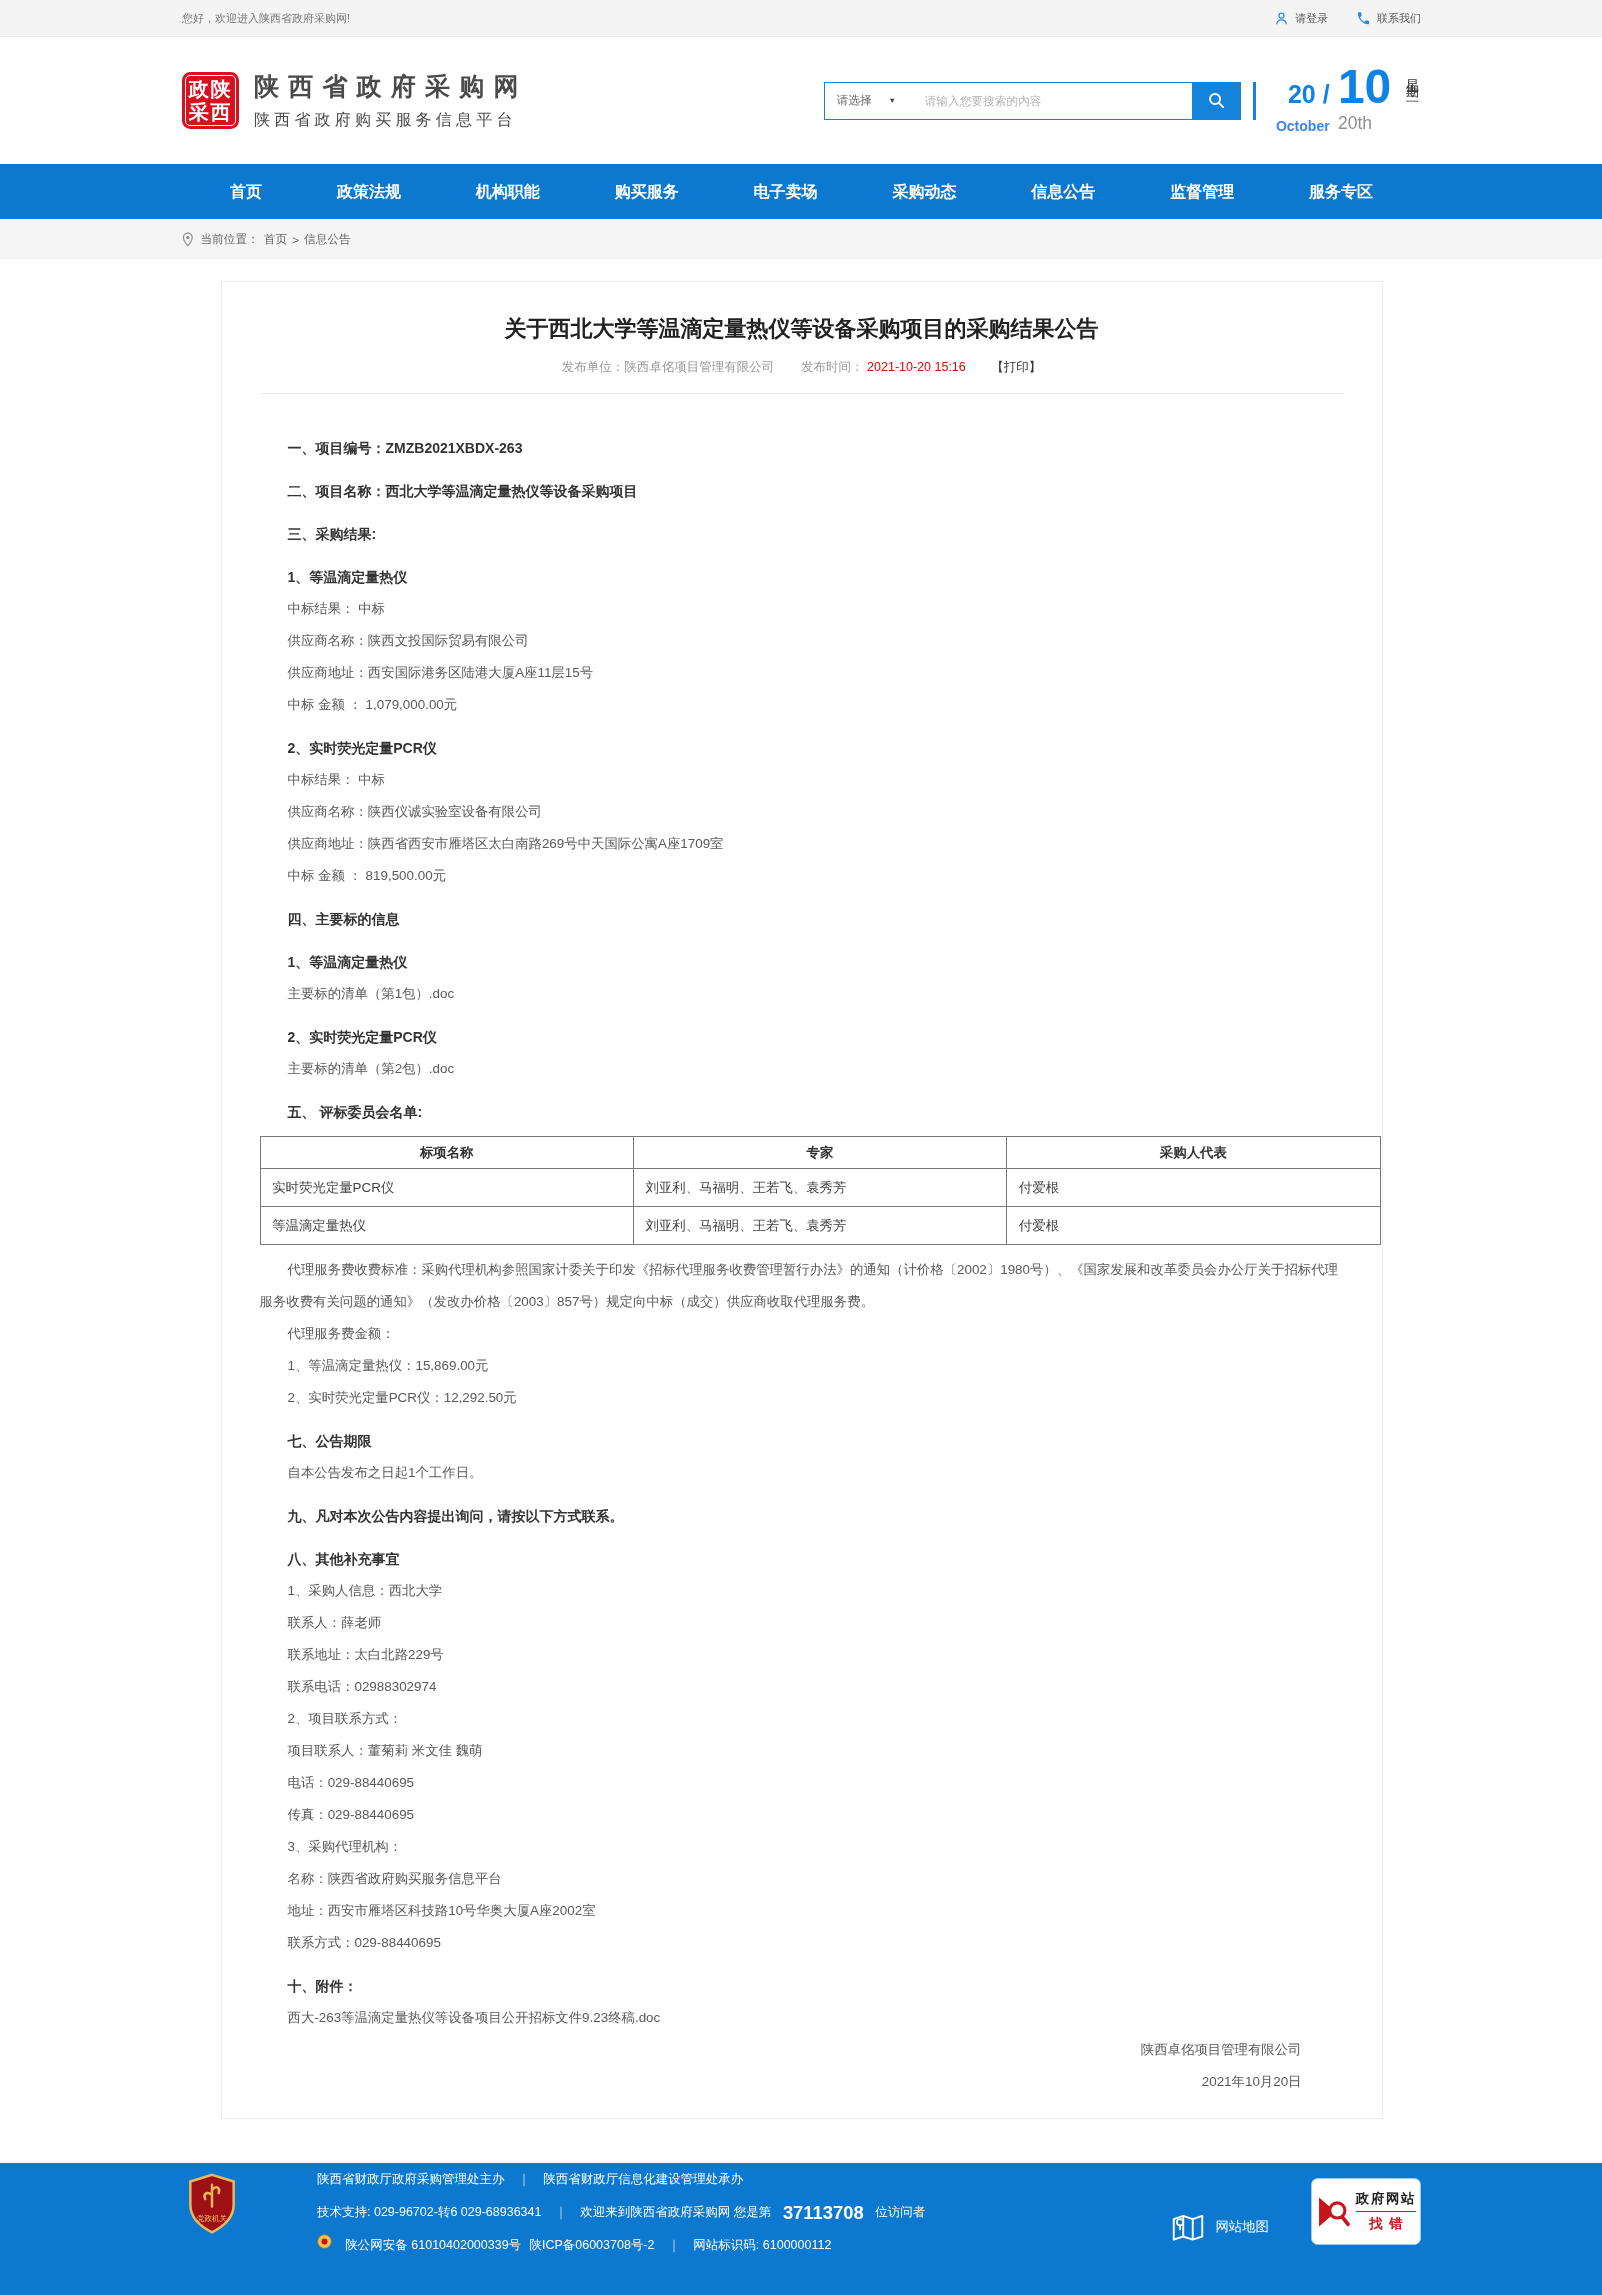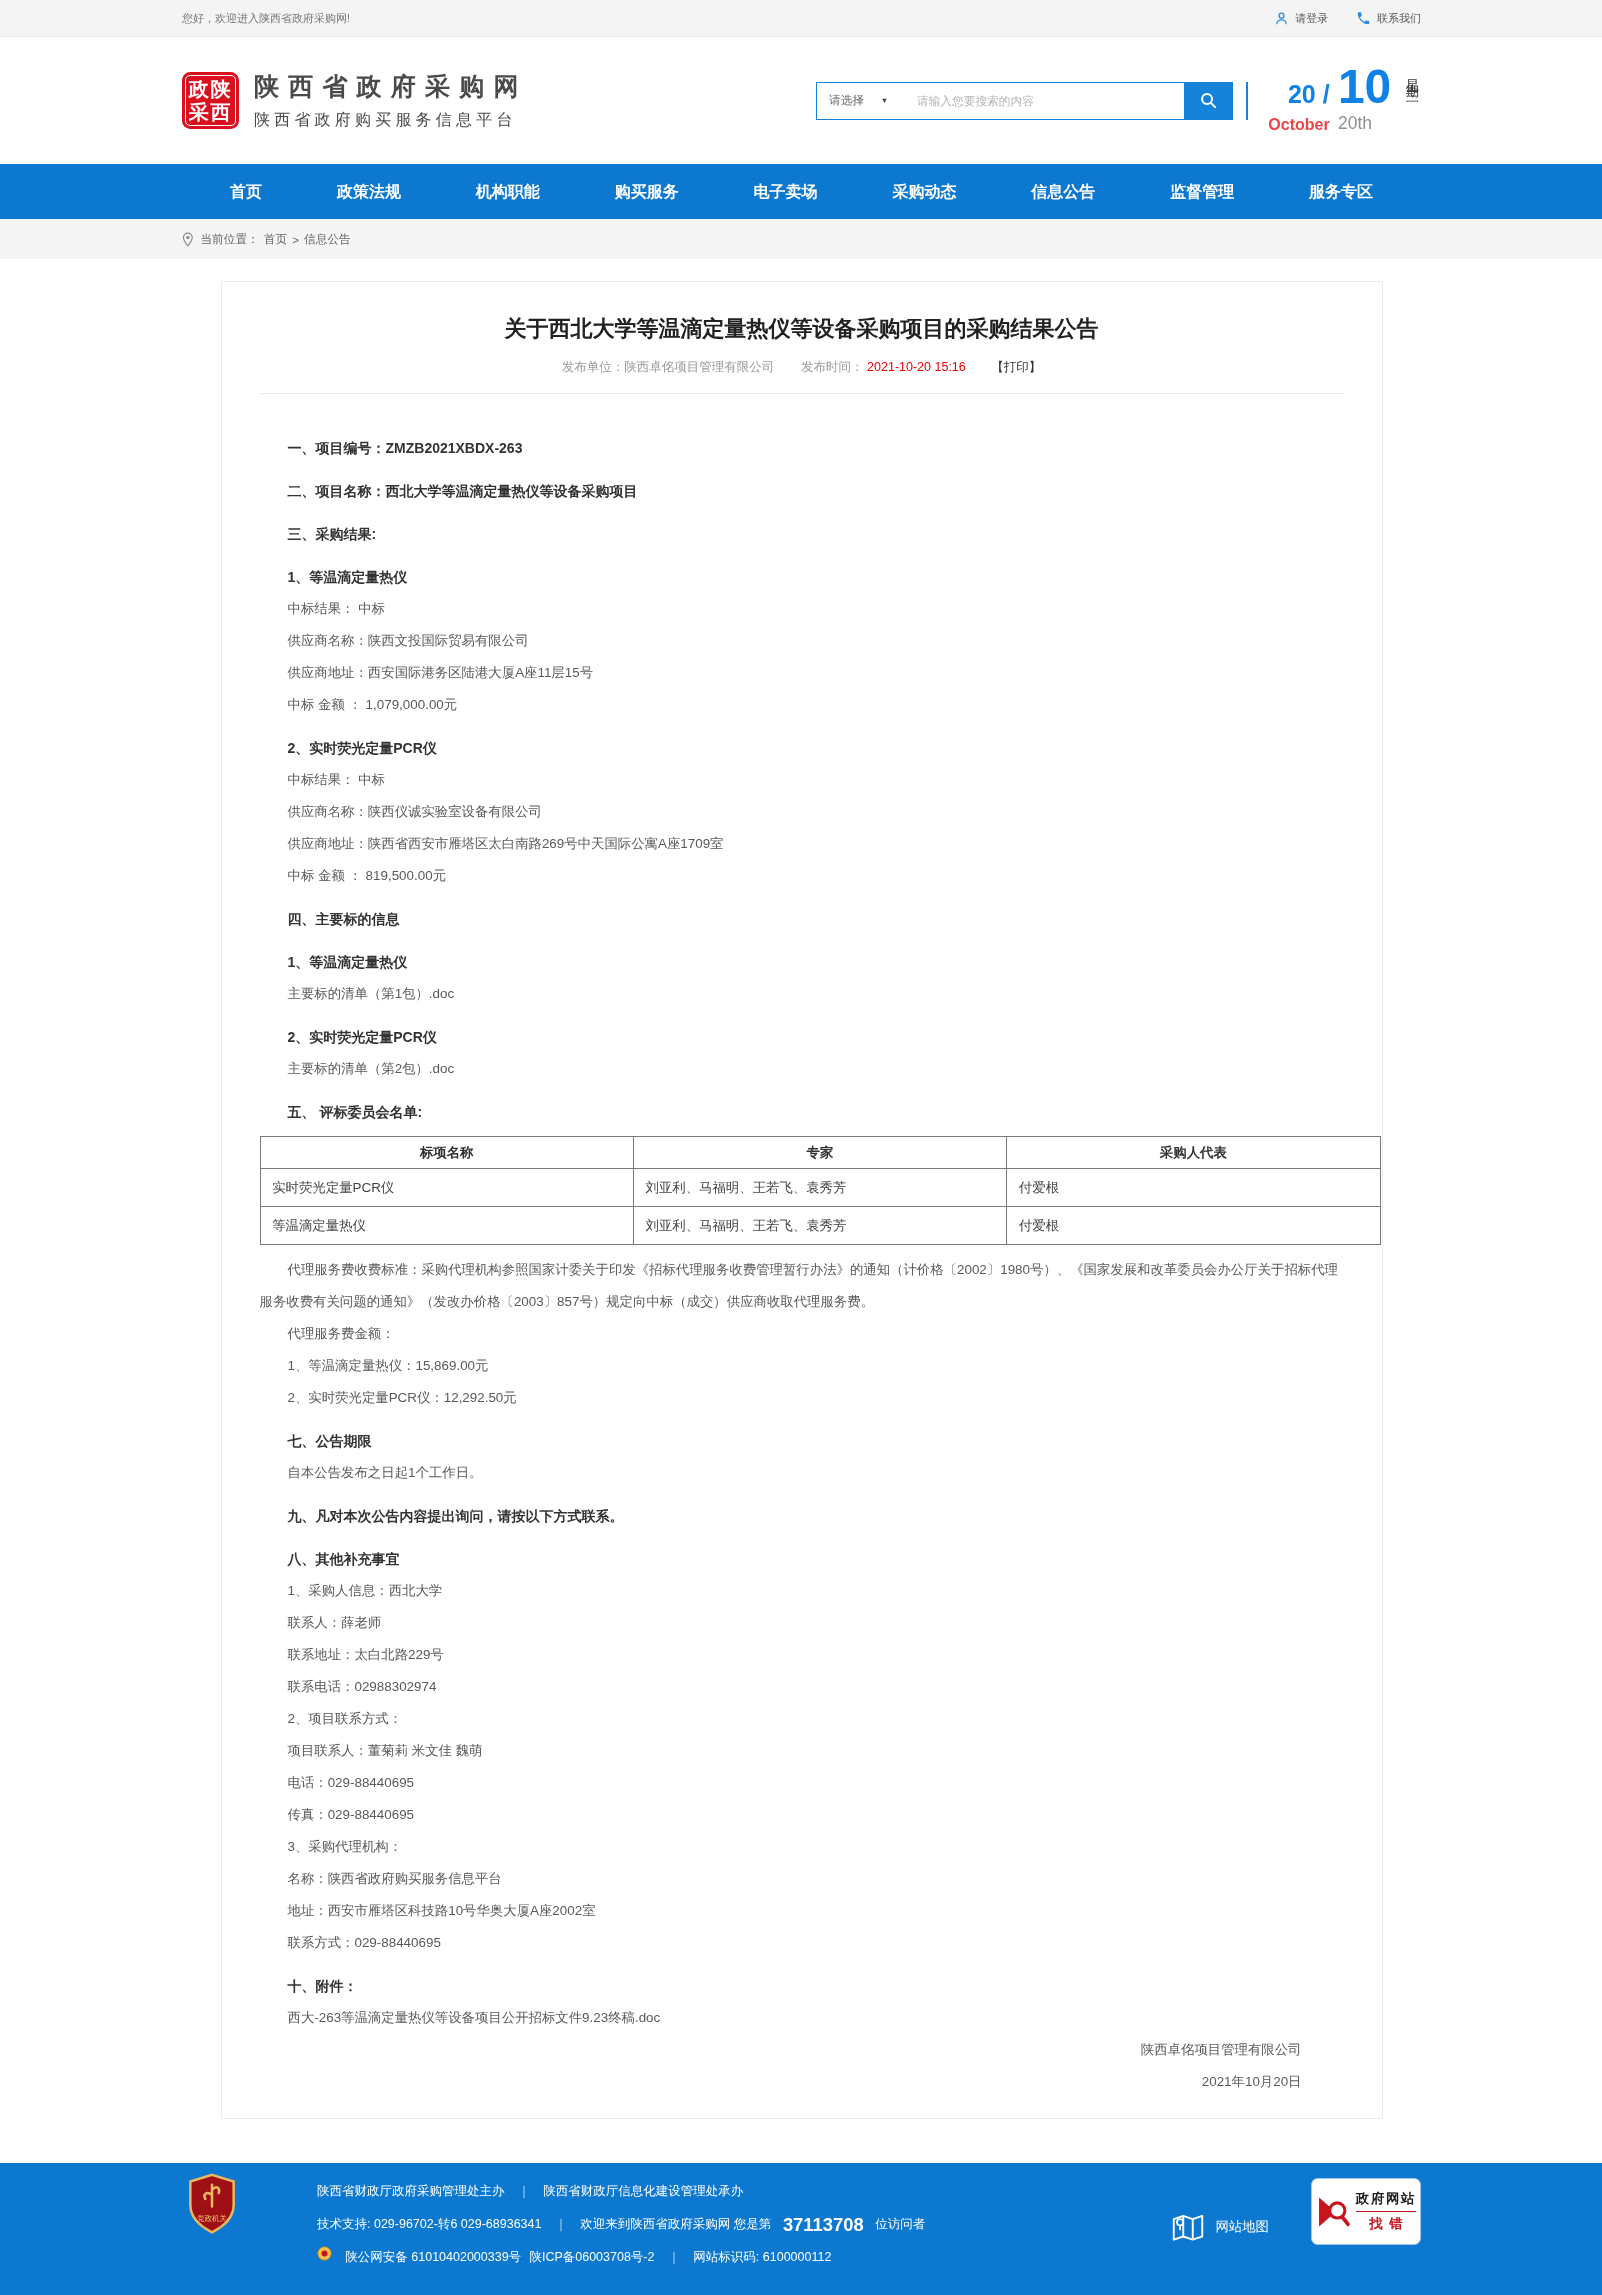--- a/index.html
+++ b/index.html
@@ -31,21 +31,21 @@
   .search-select .arr { margin-left:16.7px; font-size:7.5px; color:#444; }
   .search-input { flex:1; border:0; outline:0; font-size:11.7px; color:#333; padding-left:6.7px;
                   font-family:"Liberation Sans","DejaVu Sans",sans-serif; }
   .search-input::placeholder { color:#b3b3b3; }
   .search-btn { width:48px; background:#1583da; border:0; display:flex; align-items:center; justify-content:center; cursor:pointer; }
   .blue-divider { width:2.5px; height:38px; background:#1583da; margin-left:12.5px; }
 
   .datebox { margin-left:16.7px; display:grid; grid-template-columns:auto auto; column-gap:8.3px; align-items:end; }
   .d-day   { color:#0f82e6; font-weight:bold; font-size:25px; text-align:right; line-height:25px; }
   .d-big   { color:#0f82e6; font-weight:bold; font-size:48px; line-height:40px; }
-  .d-month { color:#ef4444; font-weight:bold; font-size:16px; margin-top:6.7px; }
+  .d-month { color:#3b82f6; font-weight:bold; font-size:14px; margin-top:6.7px; }
   .d-ord   { color:#8f8f8f; font-size:17.5px; margin-top:6.7px; }
   .d-week  { writing-mode:vertical-rl; font-size:13.4px; color:#333; letter-spacing:5.8px; margin-left:11.7px; align-self:start; padding-top:1.7px; }
   .date-outer { margin-left:3.3px; display:flex; }
 
   
   .nav { height:55px; background:#0d78cf; }
   .nav .wrap { display:flex; justify-content:space-between; padding:0 48px; }
   .nav-item { color:#fff; font-size:16px; font-weight:bold; line-height:55px; text-decoration:none; cursor:pointer; }
 
   
@@ -73,21 +73,21 @@
   table.committee th { height:32px; text-align:center; font-weight:bold; color:#333; }
   table.committee td { height:38px; padding-left:11.7px; color:#444; text-align:left; }
 
   .signature { margin-top:0; }
   .signature p { line-height:32px; color:#595959; text-align:right; padding-right:42px; }
 
   
   .footer { position:absolute; left:0; bottom:0; width:1603px; height:132px; background:#0d78cf; color:#fff; }
   .footer .wrap { display:flex; height:132px; }
   .emblem { margin:10px 0 0 5px; flex:0 0 auto; }
-  .f-lines { margin-left:80px; padding-top:12px; font-size:12.5px; }
+  .f-lines { margin-left:80px; padding-top:0; font-size:12.5px; }
   .f-line { line-height:33px; display:flex; align-items:center; gap:8.3px; white-space:nowrap; }
   .f-sep { color:rgba(255,255,255,.75); padding:0 5px; }
   .visitor { font-size:18.4px; font-weight:bold; padding:0 3.3px; }
   .f-link { color:#ffffff; text-decoration:none; cursor:pointer; }
   .beian-icon { display:inline-block; vertical-align:-2.5px; margin-right:5px; }
   .f-right { margin-left:auto; display:flex; align-items:flex-start; }
   .sitemap { display:flex; align-items:center; gap:8.3px; margin-top:45px; cursor:pointer; font-size:13.4px; }
   .err-badge { width:110px; height:67px; background:#fff; border:1.7px solid #9ec9ef; border-radius:6.7px; margin-left:42px; margin-top:15px;
                display:flex; align-items:center; justify-content:center; gap:5px; cursor:pointer; }
   .err-txt { text-align:center; }

